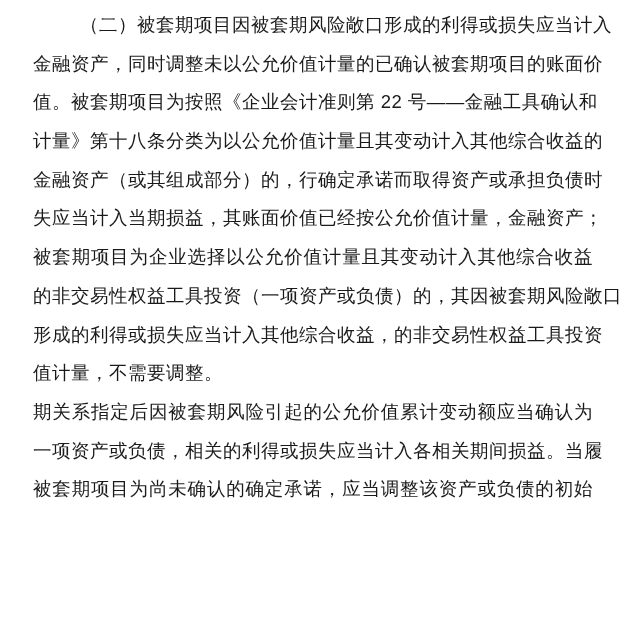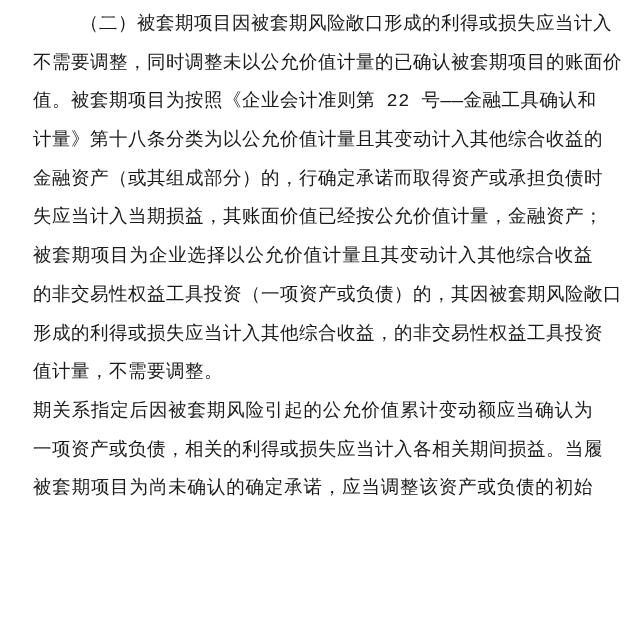--- a/index.html
+++ b/index.html
@@ -1,37 +1,37 @@
 <!DOCTYPE html>
 <html><head>
 <meta charset="utf-8">
 <style>
   html, body { margin: 0; padding: 0; background: #ffffff; }
   body { width: 625px; height: 632px; overflow: hidden; position: relative; }
   .doc {
     position: absolute; left: 33px; top: 6px; width: 560px;
-    font-family: Liberation Mono, monospace;
+    font-family: Liberation Sans, sans-serif;
     color: #1a1a1a;
   }
   .line {
     height: 38.7px; line-height: 38.7px;
     font-size: 18.5px; white-space: nowrap;
     text-align-last: justify; text-align: justify;
     letter-spacing: 0.5px;
   }
   .line.indent { padding-left: 47px; }
   .line.last { text-align-last: left; }
 </style>
 </head>
 <body>
 
 <div class="doc">
   <div>
     <div class="line indent">（二）被套期项目因被套期风险敞口形成的利得或损失应当计入</div>
-    <div class="line">不需要调整，同时调整未以公允价值计量的已确认被套期项目的账面价</div>
+    <div class="line">金融资产，同时调整未以公允价值计量的已确认被套期项目的账面价</div>
     <div class="line">值。被套期项目为按照《企业会计准则第 22 号——金融工具确认和</div>
     <div class="line">计量》第十八条分类为以公允价值计量且其变动计入其他综合收益的</div>
     <div class="line">金融资产（或其组成部分）的，行确定承诺而取得资产或承担负债时</div>
     <div class="line">失应当计入当期损益，其账面价值已经按公允价值计量，金融资产；</div>
     <div class="line">被套期项目为企业选择以公允价值计量且其变动计入其他综合收益</div>
     <div class="line">的非交易性权益工具投资（一项资产或负债）的，其因被套期风险敞口</div>
     <div class="line">形成的利得或损失应当计入其他综合收益，的非交易性权益工具投资</div>
     <div class="line last">值计量，不需要调整。</div>
   </div>
   <div>

